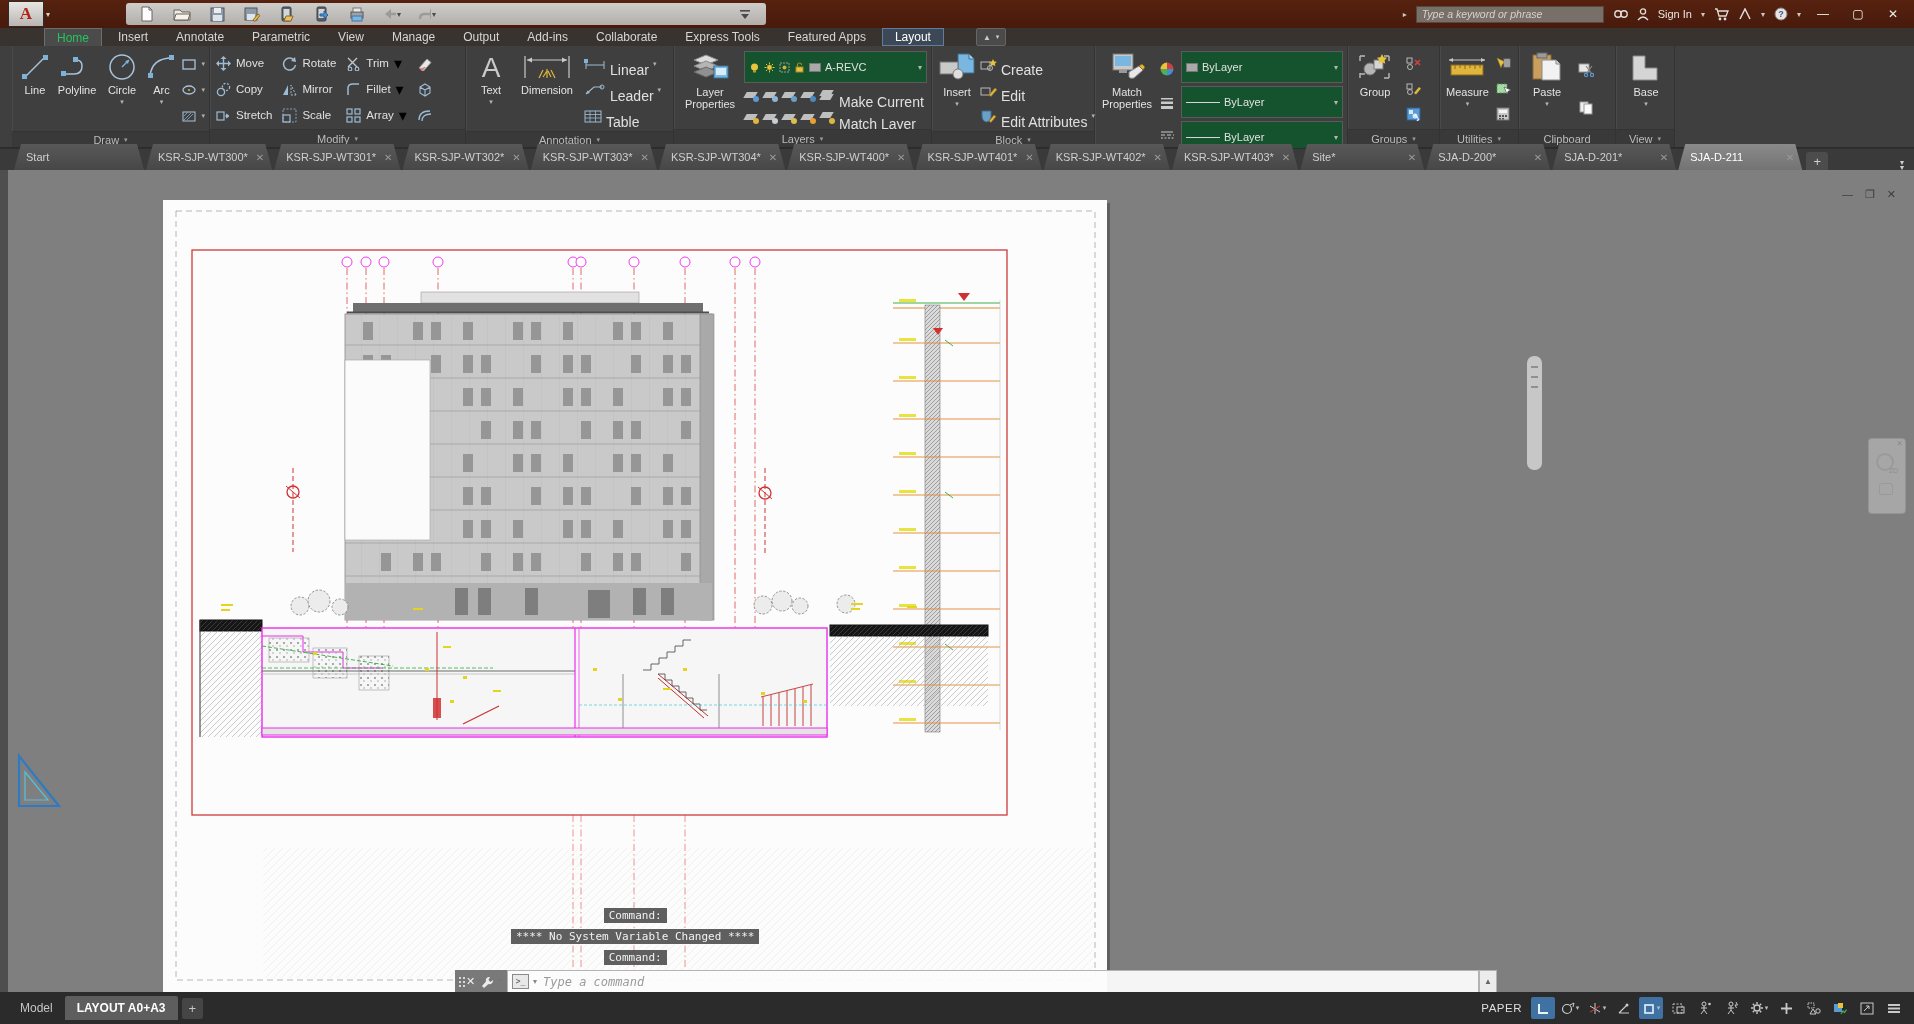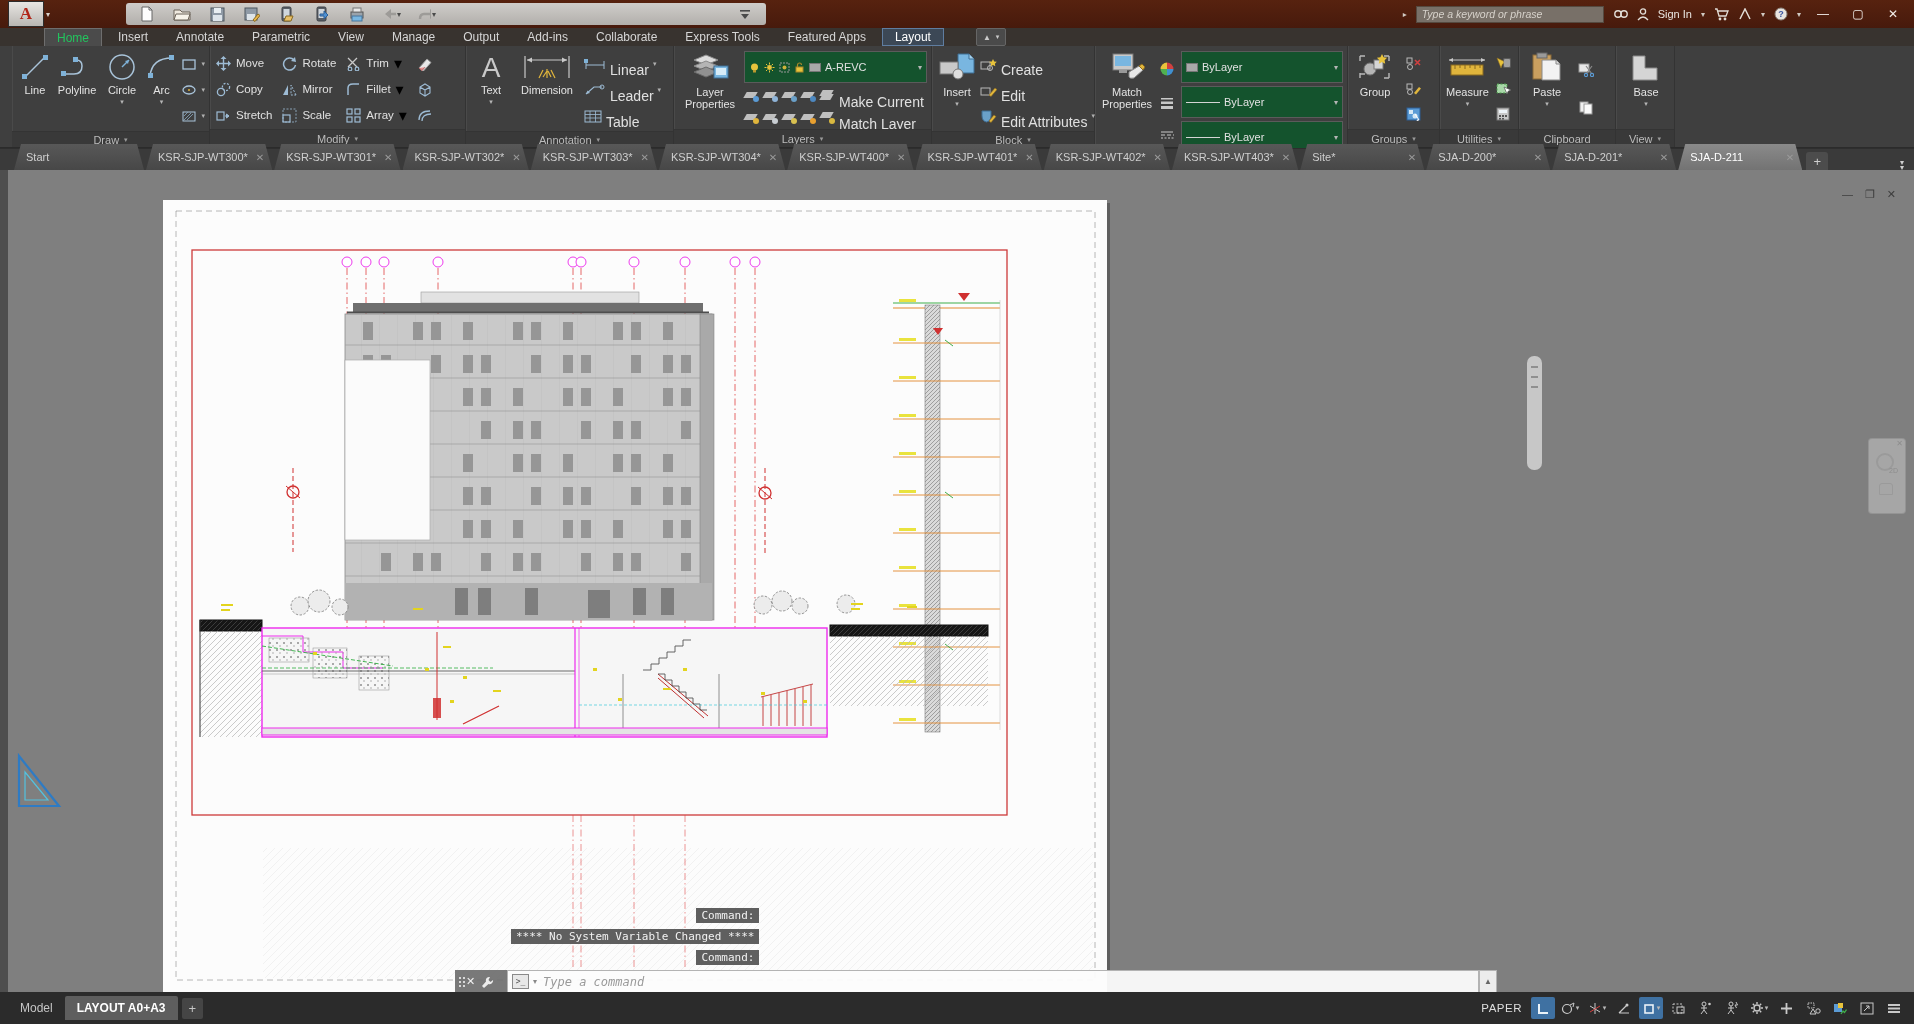--- a/index.html
+++ b/index.html
@@ -91,21 +91,21 @@
   #scroll-strip i{display:block;width:7px;height:2px;background:#8f8f8f;}
   #navbar{position:absolute;left:1868px;top:268px;width:38px;height:76px;border-radius:4px;
     background:rgba(215,215,215,.45);border:1px solid rgba(130,130,130,.5);}
   #navbar .nx{position:absolute;right:2px;top:0;color:#8d8d8d;font-size:8px;}
   #navbar .wheel{position:absolute;left:7px;top:14px;width:18px;height:18px;border:2px solid #9a9a9a;border-radius:50%;}
   #navbar .w2d{position:absolute;left:20px;top:28px;font-size:7px;color:#8d8d8d;}
   #navbar .hand{position:absolute;left:10px;top:44px;width:14px;height:12px;border:1.5px solid #9a9a9a;border-radius:3px 3px 0 0;}
   #ucs{position:absolute;left:12px;top:578px;}
 
   
-  #cmd-hist{position:absolute;left:511px;top:738px;display:flex;flex-direction:column;gap:6px;align-items:flex-end;}
+  #cmd-hist{position:absolute;left:511px;top:738px;display:flex;flex-direction:column;gap:6px;align-items:center;}
   .chip{background:rgba(86,86,86,.95);color:#f2f2f2;font-family:"DejaVu Sans Mono",monospace;
     font-size:11px;padding:1px 5px;white-space:pre;}
   #cmd-bar{position:absolute;left:455px;top:800px;width:1042px;height:23px;display:flex;align-items:stretch;}
   #cmd-grip{width:52px;background:rgba(110,110,110,.92);display:flex;align-items:center;gap:5px;padding:0 4px;}
   .gripdots{width:2px;height:2px;background:#d8d8d8;box-shadow:0 4px 0 #d8d8d8,0 8px 0 #d8d8d8,4px 0 0 #d8d8d8,4px 4px 0 #d8d8d8,4px 8px 0 #d8d8d8;margin-top:-8px;}
   #cmd-grip .cx{color:#f2f2f2;font-size:11px;}
   #cmd-field{flex:1;background:rgba(252,252,252,.95);border:1px solid #b3b3b3;display:flex;align-items:center;padding:0 4px;gap:4px;}
   #cmd-icon{width:17px;height:15px;border:1px solid #8a8a8a;background:#e8e8e8;color:#555;
     font-size:8px;display:flex;align-items:center;justify-content:center;font-family:"DejaVu Sans Mono",monospace;}
   #cmd-field .dd{font-size:8px;color:#888;}

